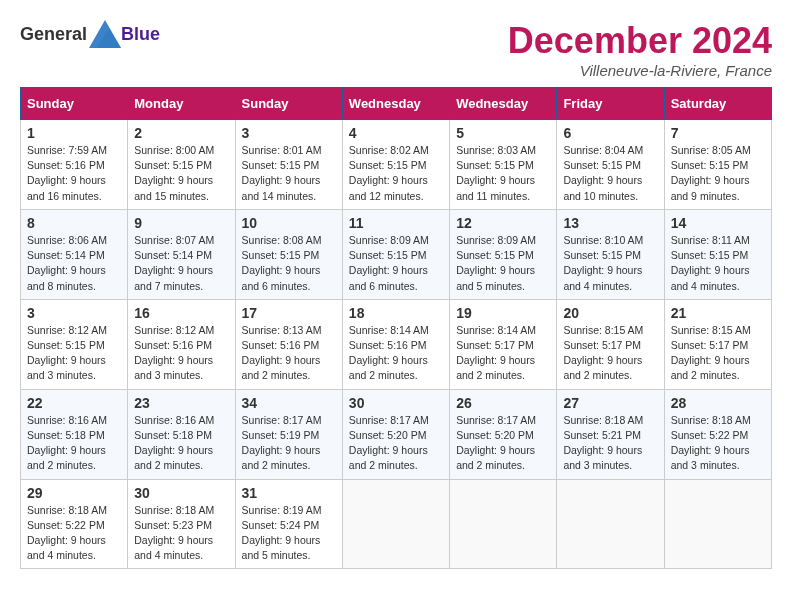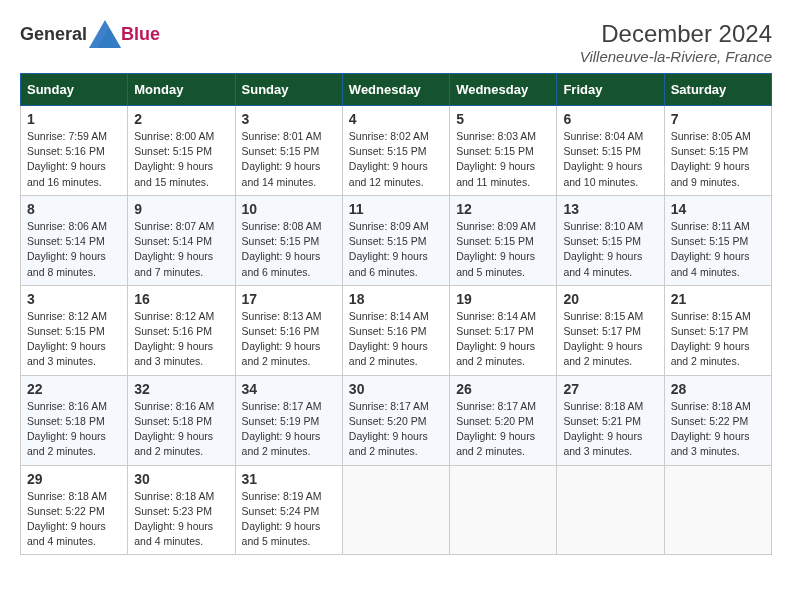--- a/index.html
+++ b/index.html
@@ -21,47 +21,47 @@
       align-items: center;
     }
     .logo-text-general {
       font-size: 18px;
       font-weight: bold;
       color: #333;
     }
     .logo-text-blue {
       font-size: 18px;
       font-weight: bold;
-      color: #be185d;
+      color: #4c1d95;
     }
     .logo-icon {
       width: 32px;
       height: 28px;
       margin-left: 2px;
     }
     .title-block {
       text-align: right;
     }
     .month-title {
-      font-size: 24px;
-      font-weight: normal;
-      color: #404040;
+      font-size: 36px;
+      font-weight: bold;
+      color: #be185d;
     }
     .location-subtitle {
       font-size: 15px;
       color: #555;
       font-style: italic;
     }
     .calendar {
       width: 100%;
       border-collapse: collapse;
       font-size: 11px;
     }
     .calendar thead th {
-      background-color: #14532d;
+      background-color: #be185d;
       color: #fff;
       font-size: 13px;
       font-weight: bold;
       padding: 8px 6px;
       text-align: left;
       border: 1px solid #1a5fa0;
     }
     .calendar tbody td {
       border: 1px solid #ccc;
       vertical-align: top;
@@ -209,21 +209,21 @@
           <span class="day-num">21</span>
           <div class="day-info">Sunrise: 8:15 AM<br>Sunset: 5:17 PM<br>Daylight: 9 hours and 2 minutes.</div>
         </td>
       </tr>
       <tr>
         <td>
           <span class="day-num">22</span>
           <div class="day-info">Sunrise: 8:16 AM<br>Sunset: 5:18 PM<br>Daylight: 9 hours and 2 minutes.</div>
         </td>
         <td>
-          <span class="day-num">32</span>
+          <span class="day-num">23</span>
           <div class="day-info">Sunrise: 8:16 AM<br>Sunset: 5:18 PM<br>Daylight: 9 hours and 2 minutes.</div>
         </td>
         <td>
           <span class="day-num">34</span>
           <div class="day-info">Sunrise: 8:17 AM<br>Sunset: 5:19 PM<br>Daylight: 9 hours and 2 minutes.</div>
         </td>
         <td>
           <span class="day-num">30</span>
           <div class="day-info">Sunrise: 8:17 AM<br>Sunset: 5:20 PM<br>Daylight: 9 hours and 2 minutes.</div>
         </td>

